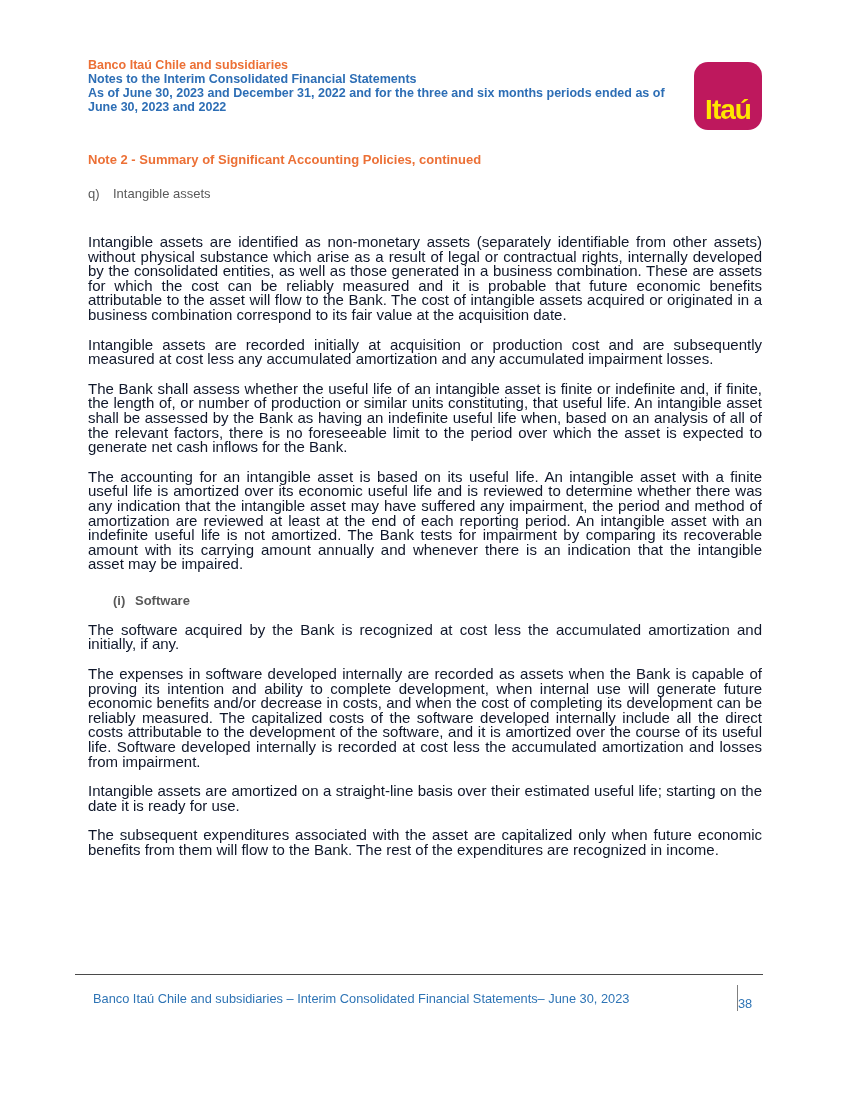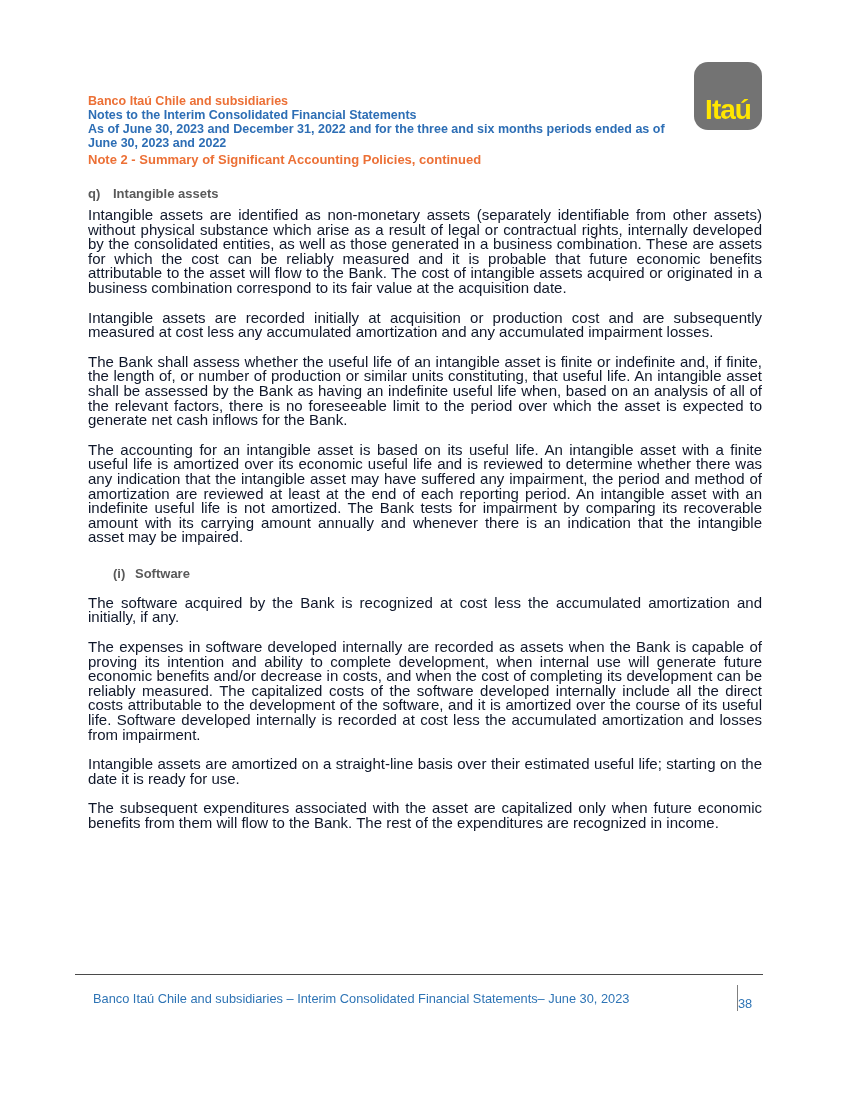--- a/index.html
+++ b/index.html
@@ -24,29 +24,28 @@
     width: 674px;
     display: flex;
     justify-content: space-between;
     align-items: flex-start;
   }
   .header-text {
     width: 600px;
     font-size: 12.5px;
     font-weight: bold;
     line-height: 14px;
-    margin-top: 36px;
   }
   .h-company { color: #EC7036; }
   .h-blue { color: #2D6EB5; }
   .logo {
     width: 68px;
     height: 68px;
     margin-top: 4px;
-    background: #737373;
+    background: #be185d;
     border-radius: 14px;
     display: flex;
     align-items: flex-end;
     justify-content: center;
     flex-shrink: 0;
   }
   .logo-text {
     color: #FFE600;
     font-size: 28px;
     font-weight: bold;
@@ -63,23 +62,23 @@
     width: 674px;
   }
   .note-heading {
     font-size: 13px;
     font-weight: bold;
     color: #EC7036;
     margin-bottom: 19px;
   }
   .section-heading {
     font-size: 13px;
-    font-weight: bold;
+    font-weight: normal;
     color: #595959;
-    margin-bottom: 7px;
+    margin-bottom: 34px;
   }
   .sec-label { display: inline-block; min-width: 25px; }
   .subsection-heading {
     font-size: 13px;
     font-weight: bold;
     color: #595959;
     padding-left: 25px;
     margin-top: 21px;
     margin-bottom: 15px;
   }

